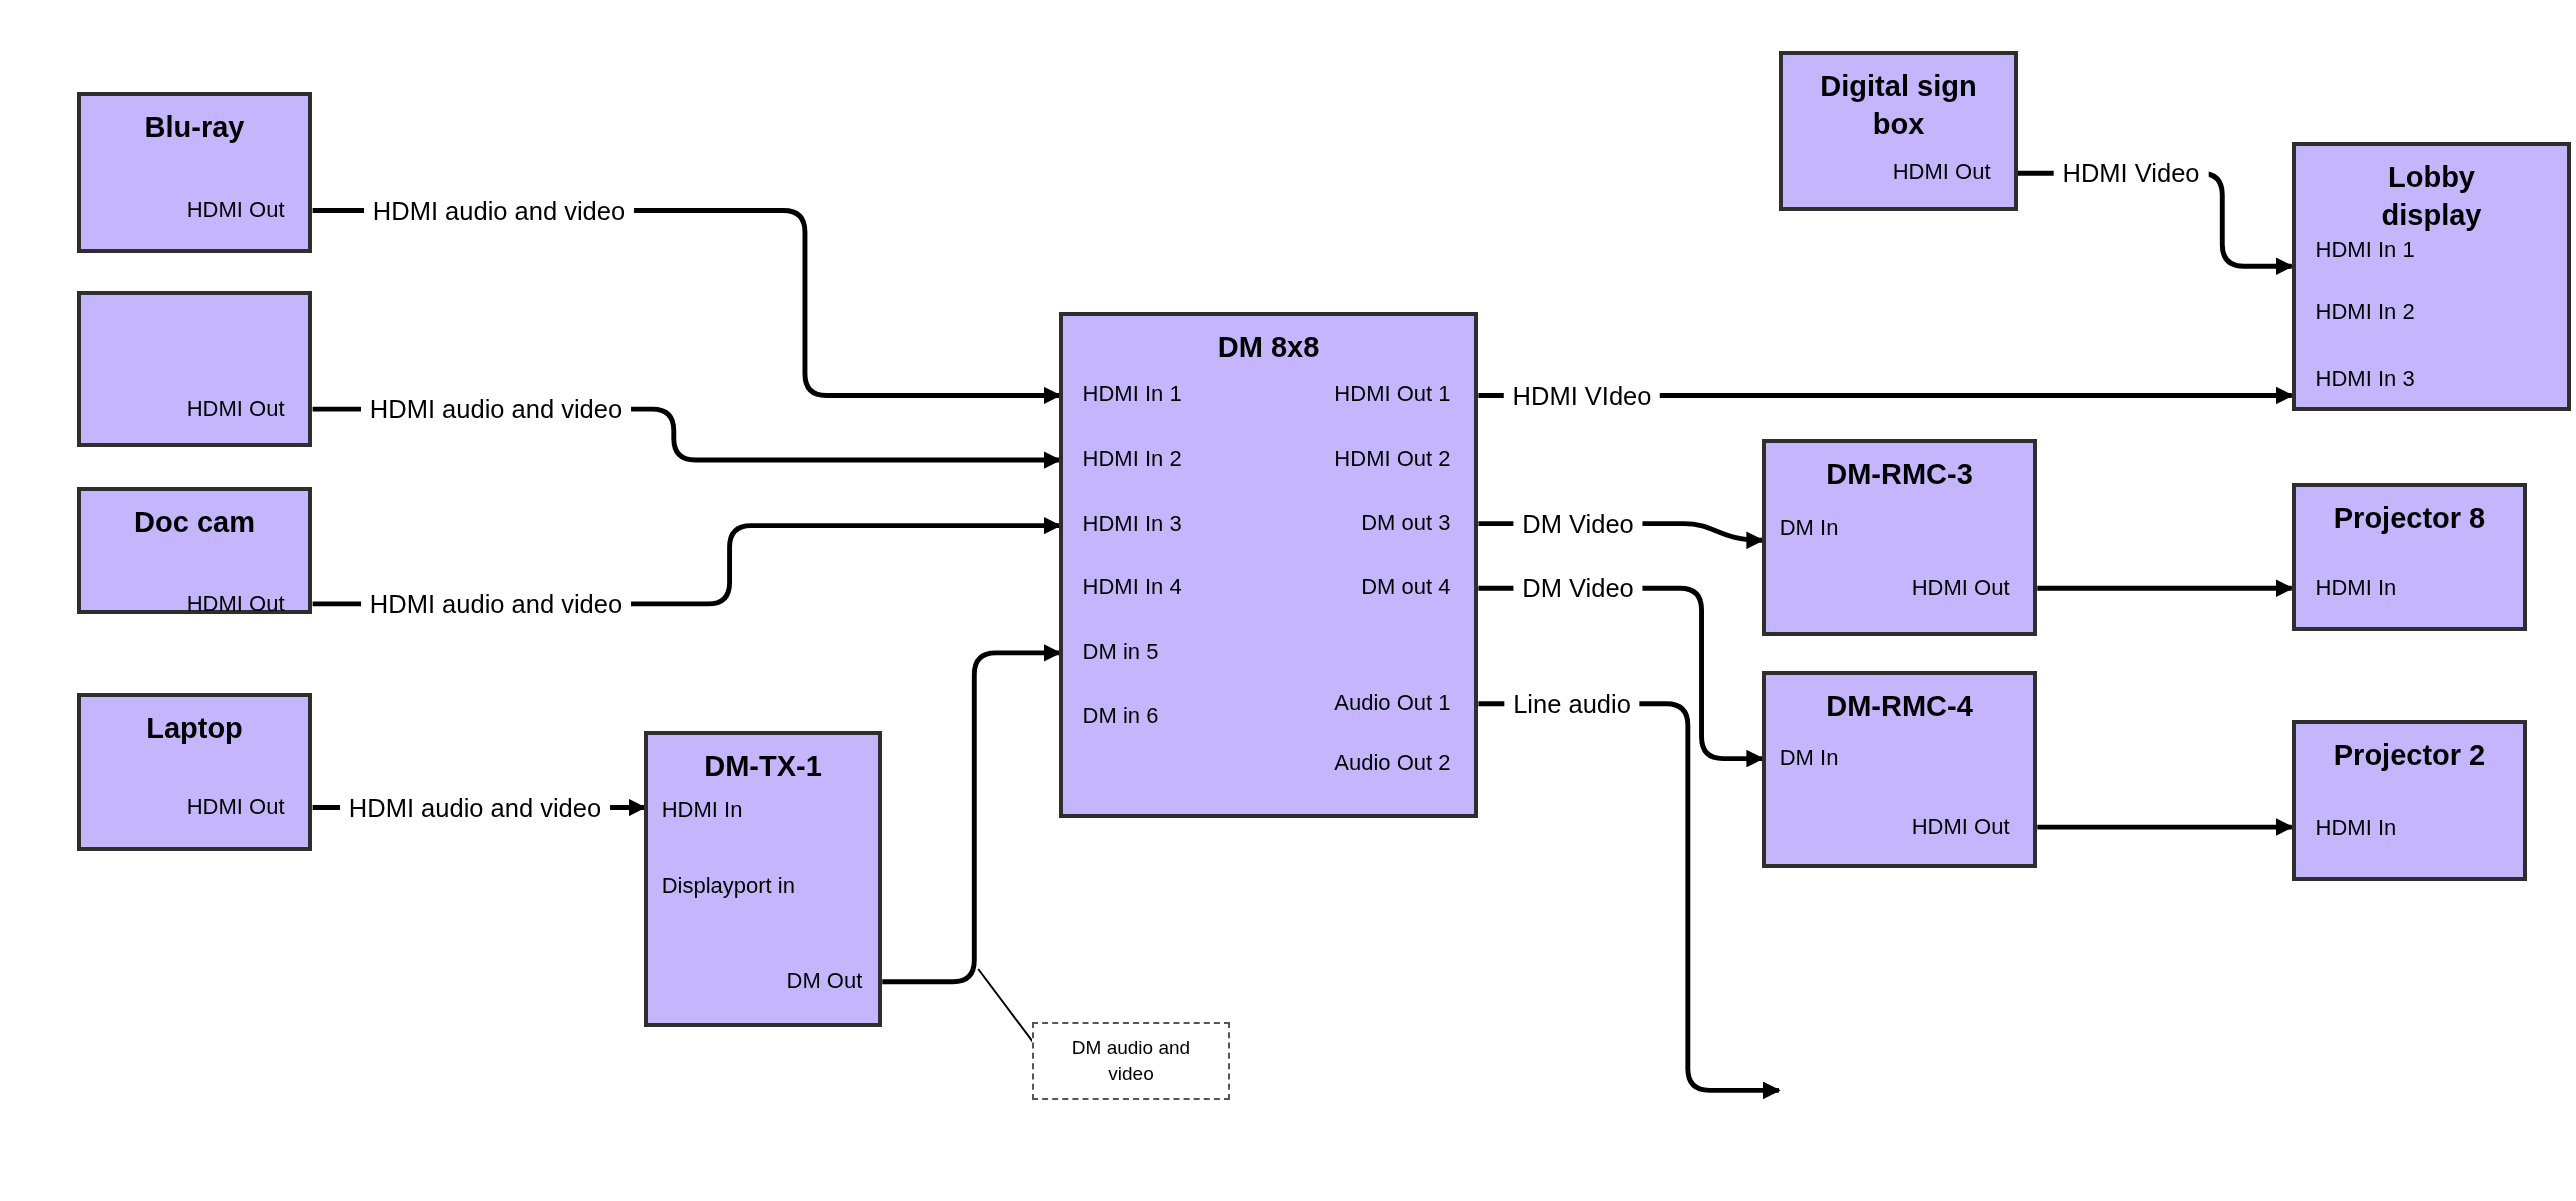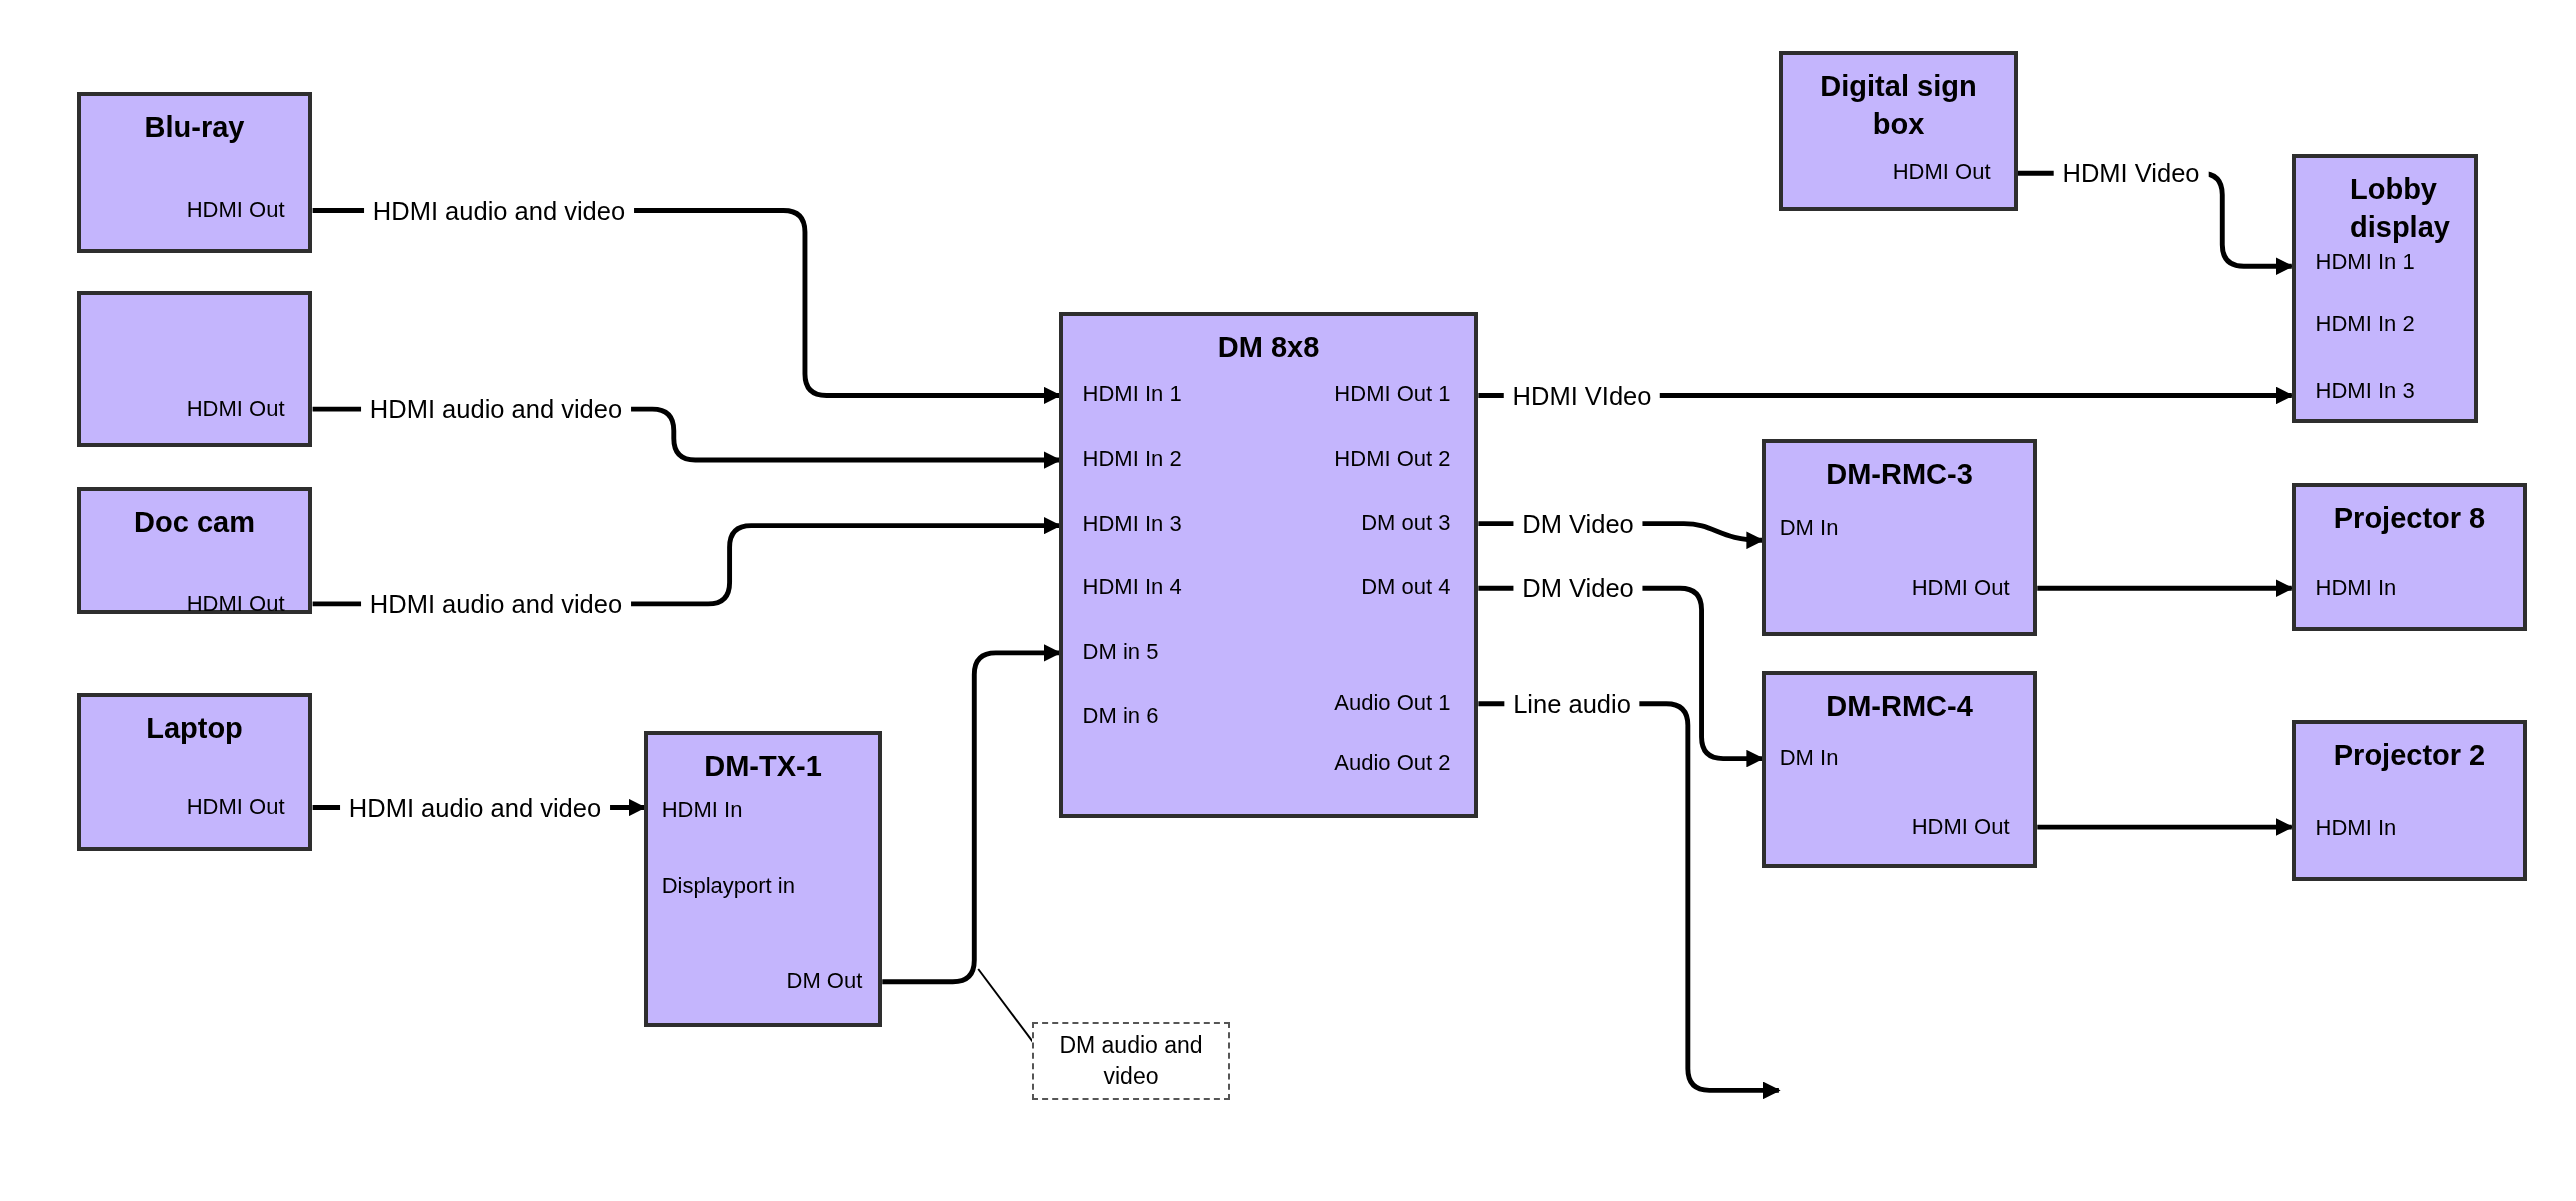--- a/index.html
+++ b/index.html
@@ -31,21 +31,21 @@
   .pl{left:19.6px;}
   .pr{right:23.5px;text-align:right;}
   .elabel{
     position:absolute;transform:translate(-50%,-50%);
     background:#fff;padding:1px 8.8px;font-size:25.5px;
     white-space:nowrap;color:#000;
   }
   .note{
     position:absolute;border:2px dashed #555;background:#fff;
     box-sizing:border-box;display:flex;align-items:center;justify-content:center;
-    text-align:center;font-size:23px;line-height:1.35;color:#000;padding:5.9px 13.7px;
+    text-align:center;font-size:19px;line-height:1.35;color:#000;padding:5.9px 13.7px;
   }
 </style>
 </head>
 <body>
 
 <div id="canvas">
 
   <svg id="wires" width="2576" height="1201" viewBox="0 0 2631 1227">
     <defs>
       <marker id="arr" viewBox="0 0 10 10" refX="9" refY="5" markerWidth="3.6" markerHeight="3.6" orient="auto-start-reverse">
@@ -107,21 +107,21 @@
     <div class="port pr" style="top:271px">DM out 4</div>
     <div class="port pr" style="top:387px">Audio Out 1</div>
     <div class="port pr" style="top:447px">Audio Out 2</div>
   </div>
 
   <div class="node" style="left:1779px;top:51px;width:239px;height:160px">
     <div class="title" style="left:34px;right:34px">Digital sign box</div>
     <div class="port pr" style="top:117px">HDMI Out</div>
   </div>
 
-  <div class="node" style="left:2292px;top:154px;width:186px;height:269px">
+  <div class="node" style="left:2292px;top:142px;width:279px;height:269px">
     <div class="title" style="left:54px;right:54px">Lobby display</div>
     <div class="port pl" style="top:104px">HDMI In 1</div>
     <div class="port pl" style="top:166px">HDMI In 2</div>
     <div class="port pl" style="top:233px">HDMI In 3</div>
   </div>
 
   <div class="node" style="left:1762px;top:439px;width:275px;height:197px">
     <div class="title">DM-RMC-3</div>
     <div class="port pl" style="top:85px;left:13.7px">DM In</div>
     <div class="port pr" style="top:145px">HDMI Out</div>

